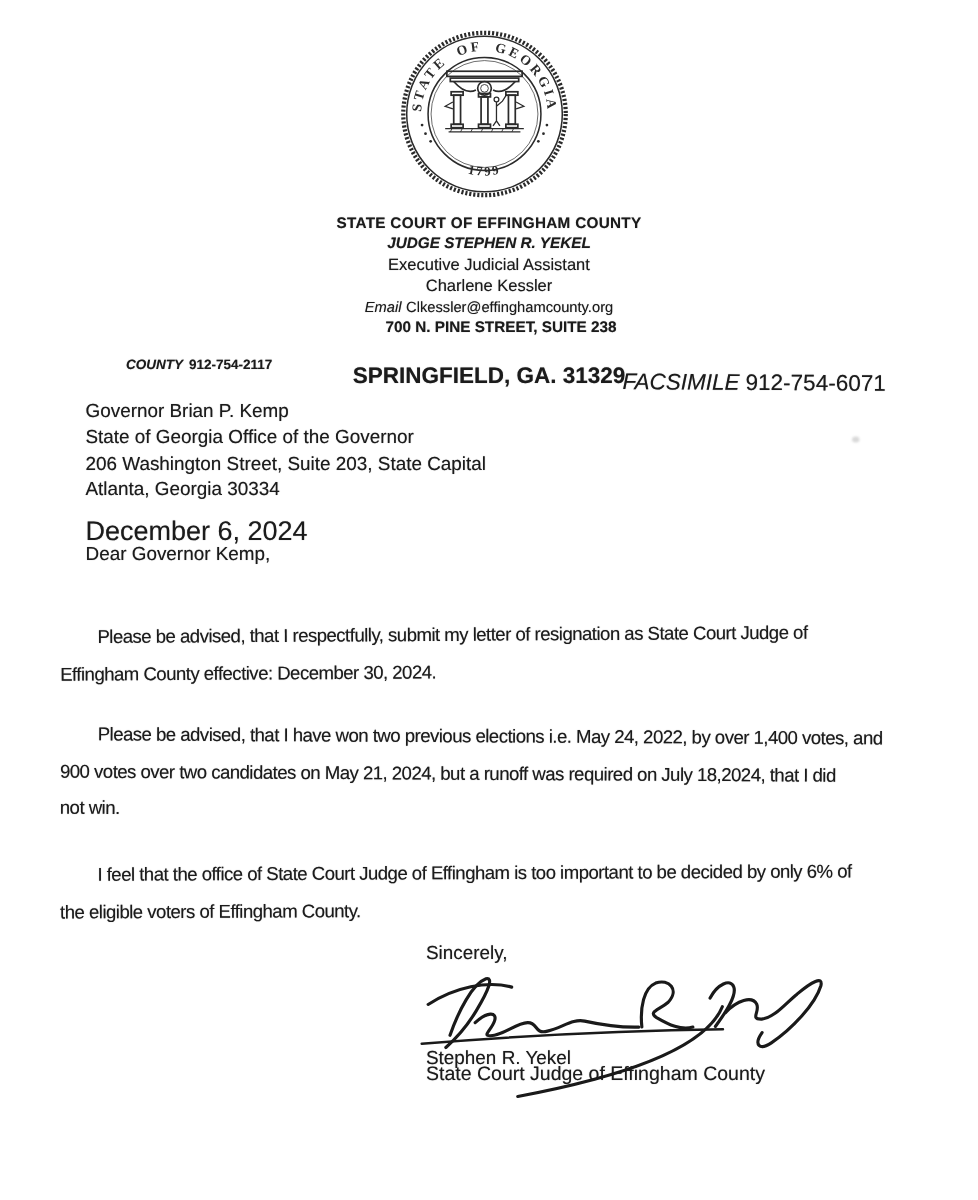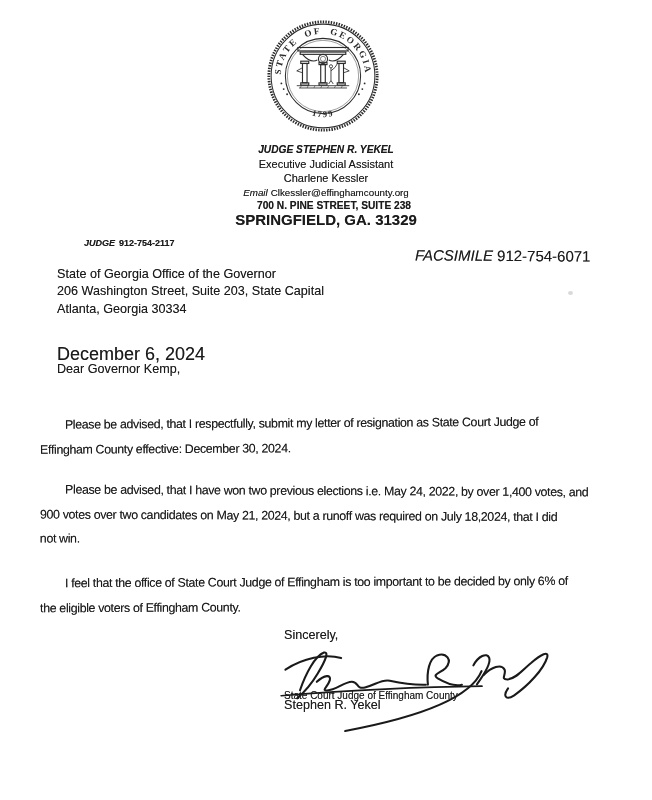--- a/index.html
+++ b/index.html
@@ -13,21 +13,21 @@
   .seal{position:absolute;left:266px;top:19px;width:114px;height:114px;}
   .seal svg{width:100%;height:100%;}
 
   
   .letterhead{position:absolute;left:0;top:144px;width:652px;text-align:center;}
   .lh1{font-size:10.2px;font-weight:bold;letter-spacing:0.2px;margin-bottom:2px;}
   .lh2{font-size:10.2px;font-weight:bold;font-style:italic;margin-bottom:2.5px;}
   .lh3,.lh4{font-size:11px;font-weight:500;margin-bottom:2.5px;}
   .lh5{font-size:9.8px;font-weight:400;margin-bottom:2px;}
   .lh5 .lbl{font-style:italic;margin-right:3px;}
-  .lh6{font-size:10.2px;font-weight:bold;margin-bottom:0;padding-left:16px;}
+  .lh6{font-size:10.2px;font-weight:bold;margin-bottom:18px;padding-left:16px;}
   .lh7{font-size:15px;font-weight:bold;}
 
   
   .office{position:absolute;left:84px;top:238px;font-size:9px;font-weight:600;}
   .fax{position:absolute;right:62px;top:247px;font-size:15px;font-weight:400;transform:rotate(0.4deg);}
   .office .lbl,.fax .lbl{font-style:italic;margin-right:4px;}
 
   
   .recipient{position:absolute;left:57px;top:266px;font-size:12.6px;line-height:17.3px;}
   .dateline{position:absolute;left:57px;top:344px;font-size:18px;}
@@ -37,21 +37,21 @@
   .para .indent{padding-left:25px;}
   .p1{top:411px;transform:rotate(-0.35deg);}
   .p2{top:479px;transform:rotate(0.3deg);}
   .p3{top:570px;transform:rotate(-0.25deg);}
 
   
   .sincerely{position:absolute;left:284px;top:628px;font-size:12.6px;}
   .signature{position:absolute;left:270px;top:641px;width:292px;height:94px;transform:rotate(-1.6deg);}
   .signature svg{width:100%;height:100%;}
   .signer-name{position:absolute;left:284px;top:698px;font-size:12.6px;}
-  .signer-title{position:absolute;left:284px;top:690px;font-size:10px;}
+  .signer-title{position:absolute;left:284px;top:708px;font-size:13px;}
 
   
   .artifact{position:absolute;left:568px;top:291px;width:5px;height:4px;border-radius:50%;
             background:#d9d9d9;filter:blur(0.6px);}
 </style>
 </head>
 <body>
 
 <div class="page">
 
@@ -107,38 +107,40 @@
         <circle cx="114" cy="83" r="2.8" stroke-width="1.5"></circle>
         <path d="M 114 86 L 114 108 M 114 108 L 110 114 M 114 108 L 118 114 M 114 91 L 121 85 L 126 77" stroke-width="1.5"></path>
 
         <path d="M 54 117 L 146 117 M 58 121 L 142 121" stroke-width="1.5"></path>
         <path d="M 62 117 l -2 4 M 74 117 l -2 4 M 86 117 l -2 4 M 98 117 l -2 4 M 110 117 l -2 4 M 122 117 l -2 4 M 134 117 l -2 4" stroke-width="1"></path>
       </g>
     </svg>
   </div>
 
   <div class="letterhead fuzzy">
+    <div class="lh1">STATE COURT OF EFFINGHAM COUNTY</div>
     <div class="lh2">JUDGE STEPHEN R. YEKEL</div>
     <div class="lh3">Executive Judicial Assistant</div>
     <div class="lh4">Charlene Kessler</div>
     <div class="lh5">
       <span class="lbl">Email</span><span>Clkessler@effinghamcounty.org</span>
     </div>
     <div class="lh6">700 N. PINE STREET, SUITE 238</div>
     <div class="lh7">SPRINGFIELD, GA. 31329</div>
   </div>
 
   <div class="office fuzzy">
-    <span class="lbl">JUDGE</span><span>912-754-2117</span>
+    <span class="lbl">COUNTY</span><span>912-754-2117</span>
   </div>
   <div class="fax fuzzy">
     <span class="lbl">FACSIMILE</span><span>912-754-6071</span>
   </div>
 
   <div class="recipient fuzzy">
+    <div>Governor Brian P. Kemp</div>
     <div>State of Georgia Office of the Governor</div>
     <div>206 Washington Street, Suite 203, State Capital</div>
     <div>Atlanta, Georgia 30334</div>
   </div>
 
   <div class="dateline fuzzy">December 6, 2024</div>
   <div class="salutation fuzzy">Dear Governor Kemp,</div>
 
   <div class="para p1 fuzzy">
     <div class="bline indent">Please be advised, that I respectfully, submit my letter of resignation as State Court Judge of</div>

